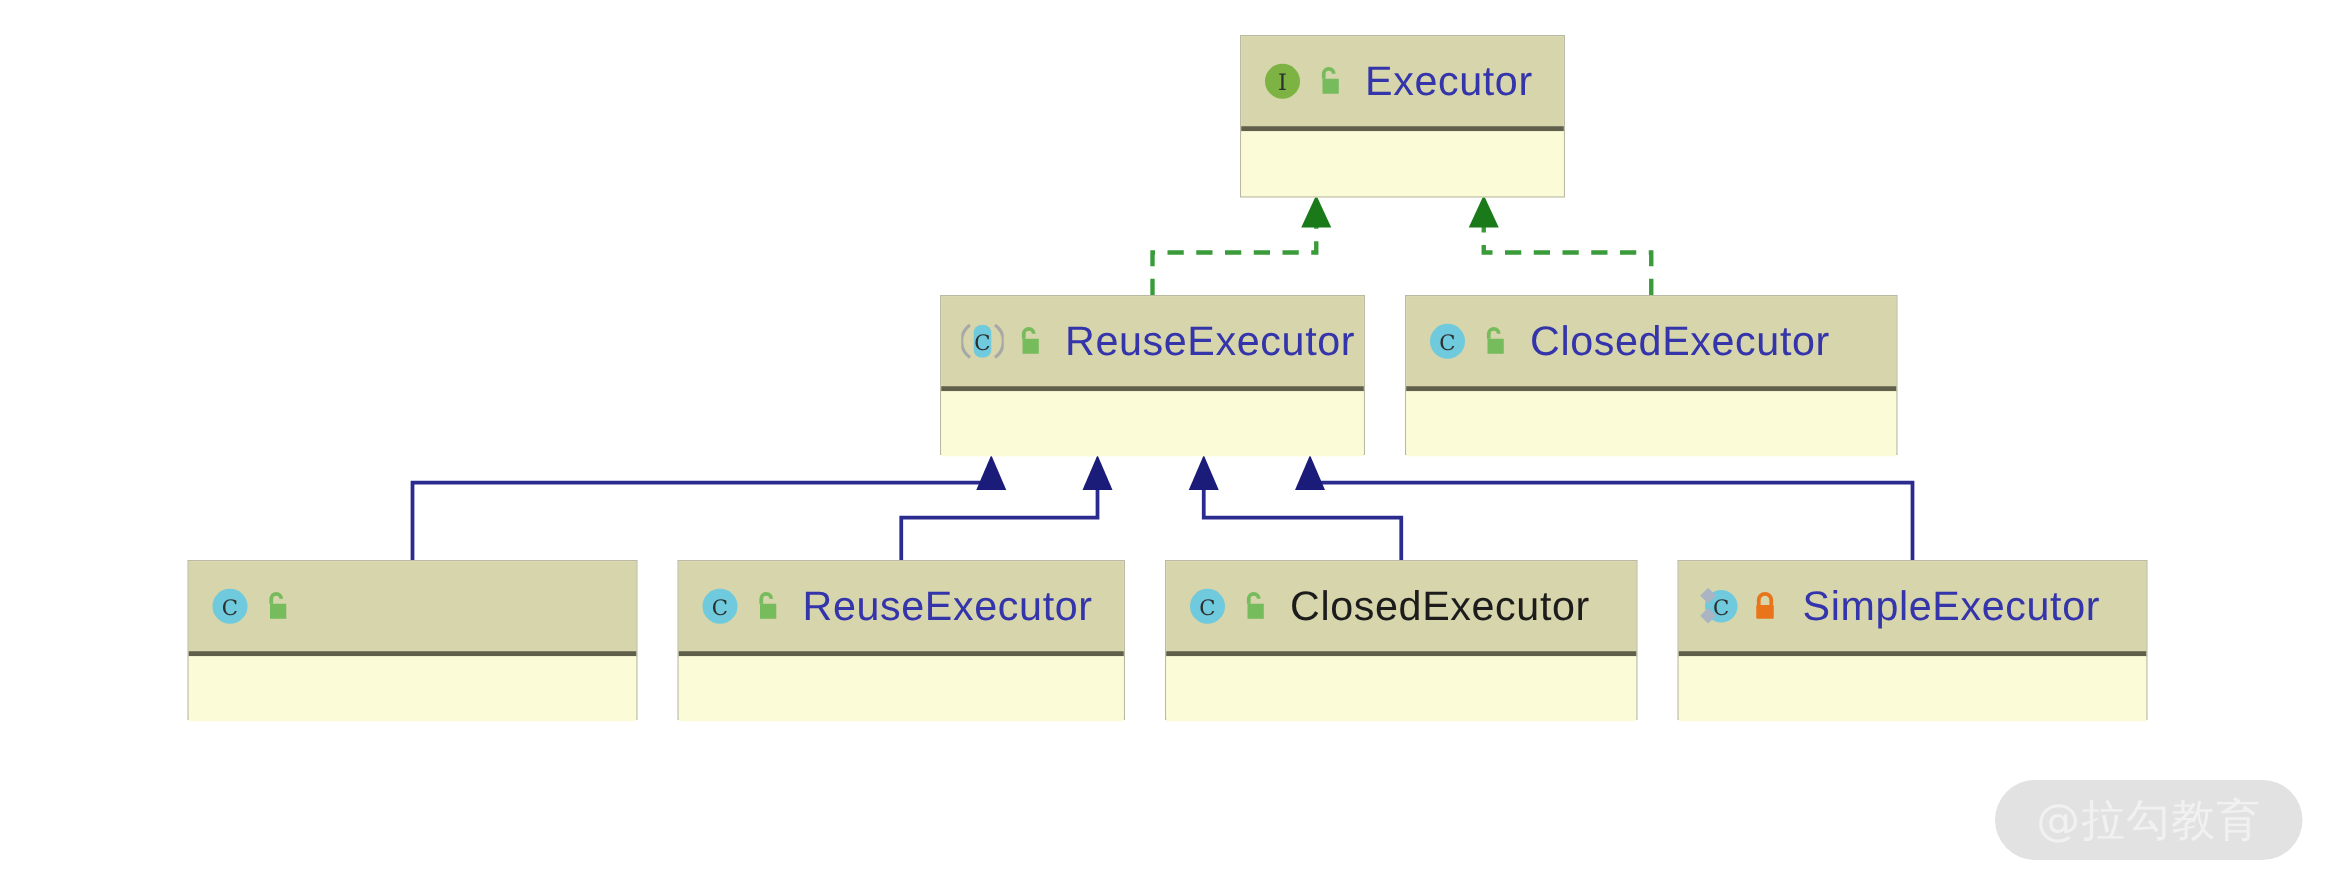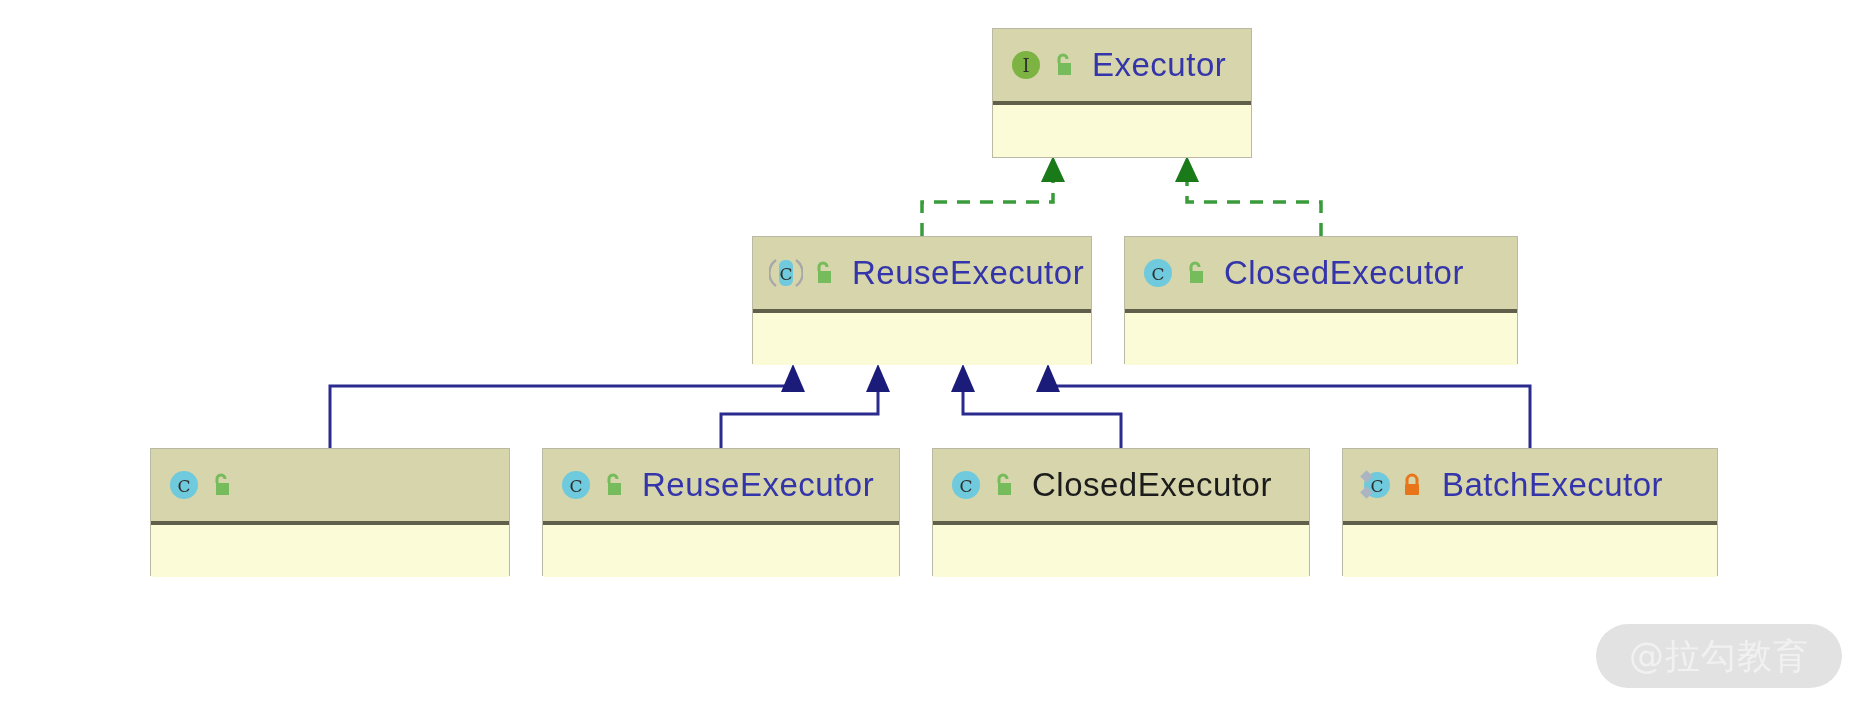--- a/index.html
+++ b/index.html
@@ -262,21 +262,21 @@
             <text x="18" y="24" text-anchor="middle" font-family="DejaVu Serif, serif" font-size="17" fill="#2f2f2f">C</text>
           </svg>
         </span>
         <span class="lock-icon">
           <svg viewBox="0 0 24 26">
             <path d="M7 12 L7 8 a5 5 0 0 1 10 0 L17 12" fill="none" stroke="#e8751a" stroke-width="3"></path>
             <rect x="5" y="12" width="14" height="11" rx="1" fill="#e8751a"></rect>
           </svg>
         </span>
       </span>
-      <span class="uml-title">BatchExecutor</span>
+      <span class="uml-title">SimpleExecutor</span>
     </div>
     <div class="uml-body"></div>
   </div>
 
   <div id="watermark">
     <span>@拉勾教育</span>
   </div>
 
 </div>
 

